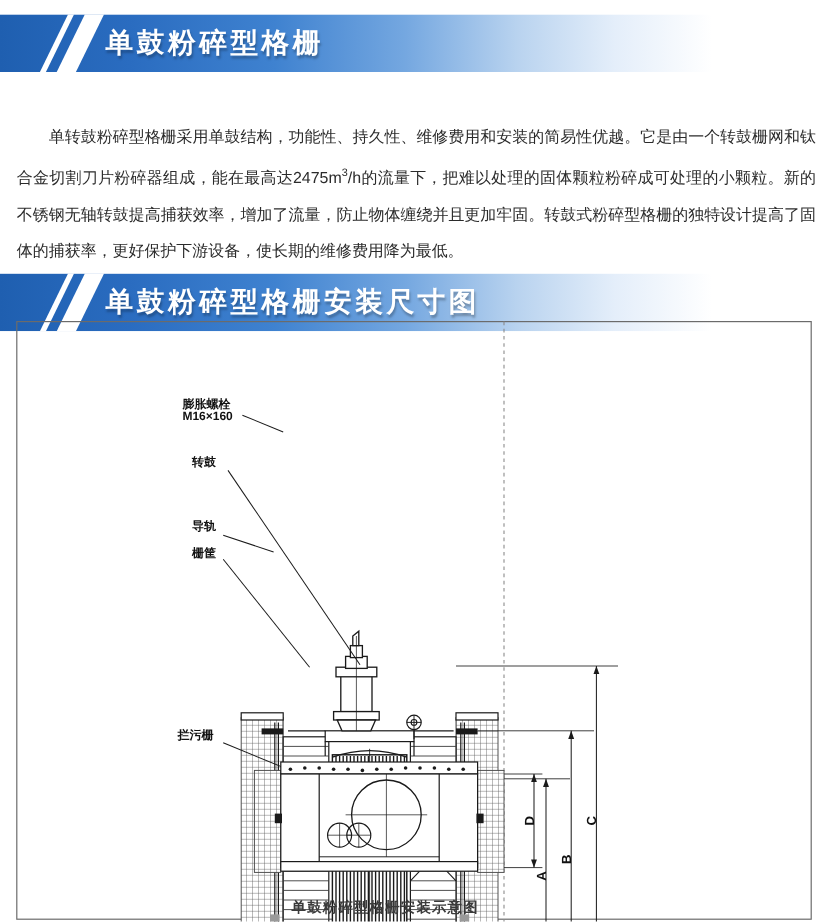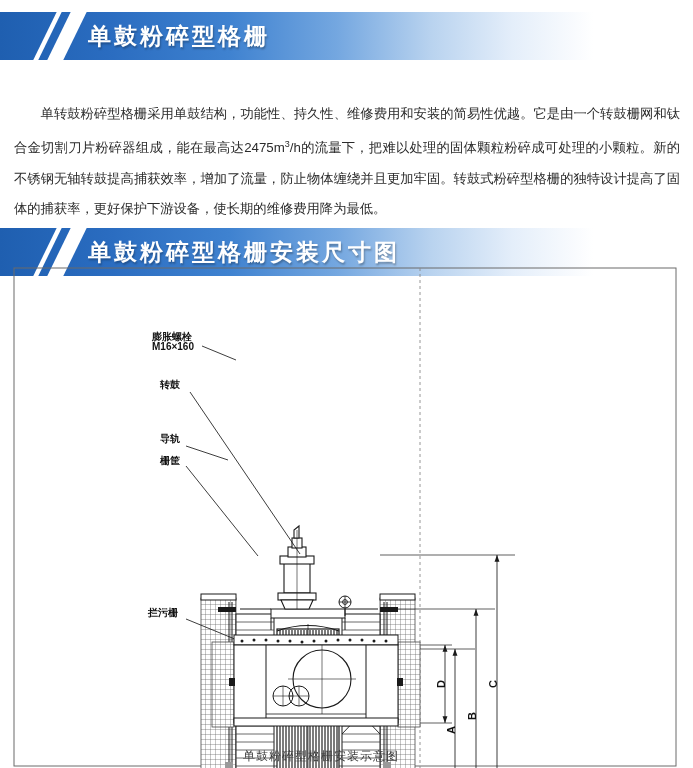--- a/index.html
+++ b/index.html
@@ -92,20 +92,21 @@
   #diagram-svg { display: block; }
   .cap {
     position: absolute;
     left: 0;
     top: 484px;
     width: 642px;
     text-align: center;
     font-size: 12px;
     color: #3a3a3a;
     letter-spacing: 1px;
+    font-weight: bold;
   }
 </style>
 </head>
 <body>
 
 <div class="banner" id="banner-one">
   <div class="banner-bg"></div>
   <div class="banner-slash two"></div>
   <div class="banner-slash"></div>
   <div class="banner-title">单鼓粉碎型格栅</div>

